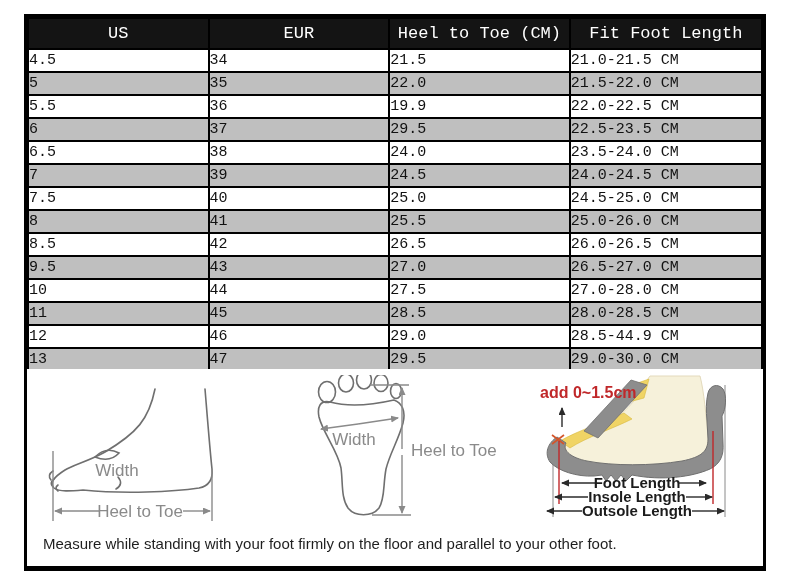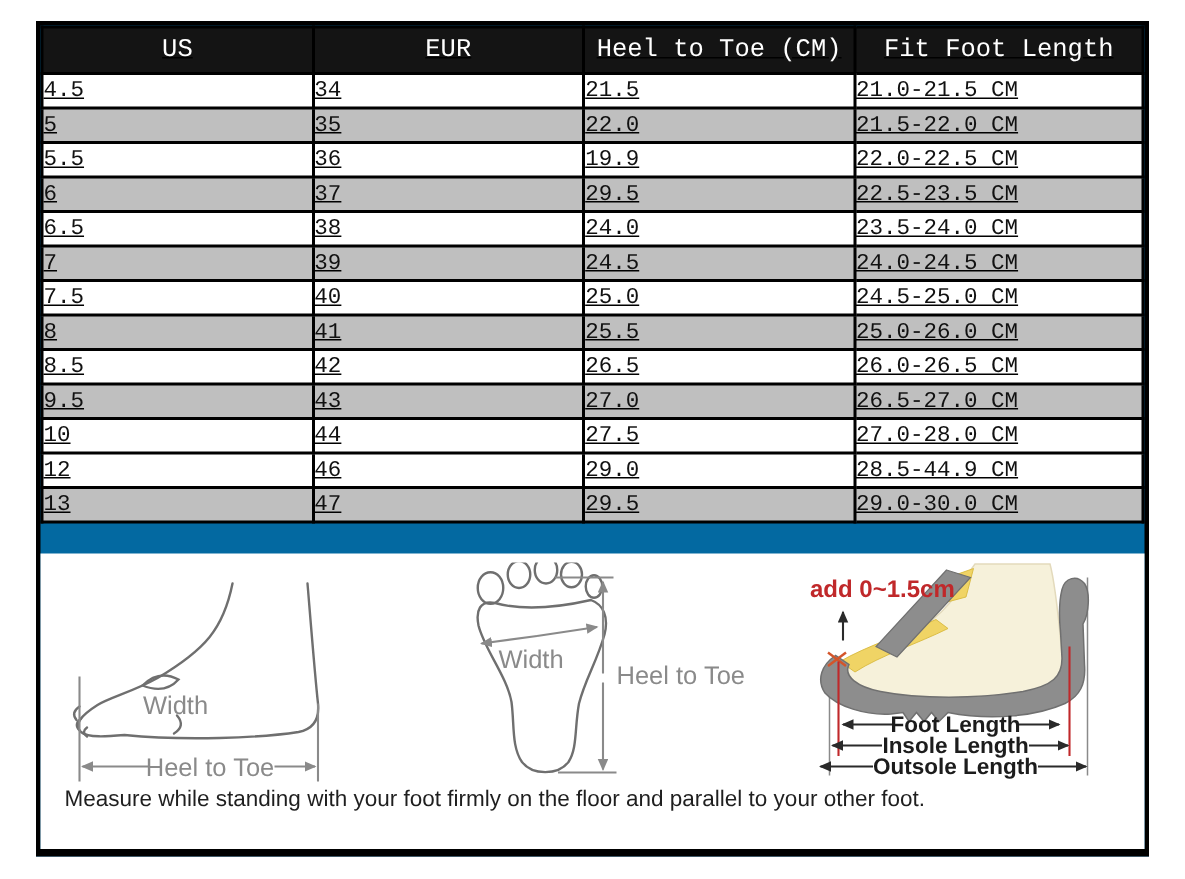--- a/index.html
+++ b/index.html
@@ -1,31 +1,31 @@
 <!DOCTYPE html>
 <html><head>
 <meta charset="utf-8">
 <style>
   html,body{margin:0;padding:0;background:#ffffff;}
   #stage{position:relative;width:790px;height:586px;background:#ffffff;overflow:hidden;
          font-family:"Liberation Sans",sans-serif;}
   .frame{position:absolute;left:24px;top:14px;width:736px;height:549px;
-         border:3px solid #000;border-bottom-width:5px;background:#0369a1;box-sizing:content-box;text-decoration:underline;}
+         border:3px solid #000;border-bottom-width:5px;background:#14532d;box-sizing:content-box;}
   
   table.size{border-collapse:collapse;width:100%;table-layout:fixed;
              font-family:"Liberation Mono",monospace;}
   table.size th{background:#141414;color:#fff;font-weight:normal;font-size:17px;
                 height:29px;border:2px solid #000;padding:0;letter-spacing:0;}
   table.size td{text-align:left;font-size:15px;height:19px;line-height:19px;
                 border:2px solid #000;padding:1px 0;color:#111;background:#fff;}
   table.size tr.alt td{background:#bfbfbf;}
   
   .diagrams{position:absolute;left:0;top:352px;right:0;bottom:0;background:#fff;}
   .dsvg{position:absolute;}
-  .caption{position:absolute;left:16px;top:155px;font-size:15px;color:#1f1f1f;
+  .caption{position:absolute;left:16px;top:166px;font-size:15px;color:#1f1f1f;
            font-family:"Liberation Sans",sans-serif;white-space:nowrap;}
   svg text.glabel{font-family:"Liberation Sans",sans-serif;font-size:17px;fill:#8a8a8a;}
   svg text.blabel{font-family:"Liberation Sans",sans-serif;font-size:15px;font-weight:bold;fill:#1c1c1c;}
   svg text.rlabel{font-family:"Liberation Sans",sans-serif;font-size:16px;font-weight:bold;fill:#c0282a;}
   .sketch{stroke:#6f6f6f;stroke-width:1.6;fill:none;stroke-linecap:round;}
   .dim{stroke:#8a8a8a;stroke-width:1.4;fill:none;}
   .dimd{stroke:#2a2a2a;stroke-width:1.4;fill:none;}
 </style>
 </head>
 <body>
@@ -119,20 +119,26 @@
             <td>9.5</td>
             <td>43</td>
             <td>27.0</td>
             <td>26.5-27.0 CM</td>
           </tr>
           <tr>
             <td>10</td>
             <td>44</td>
             <td>27.5</td>
             <td>27.0-28.0 CM</td>
+          </tr>
+          <tr class="alt">
+            <td>11</td>
+            <td>45</td>
+            <td>28.5</td>
+            <td>28.0-28.5 CM</td>
           </tr>
           <tr>
             <td>12</td>
             <td>46</td>
             <td>29.0</td>
             <td>28.5-44.9 CM</td>
           </tr>
           <tr class="alt">
             <td>13</td>
             <td>47</td>

